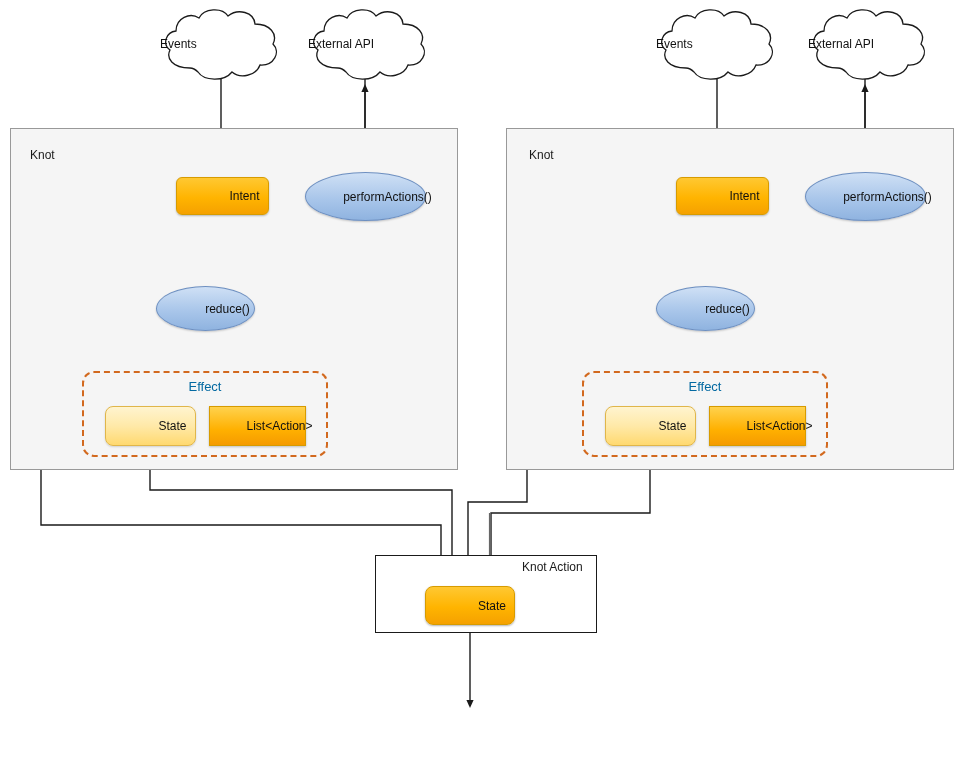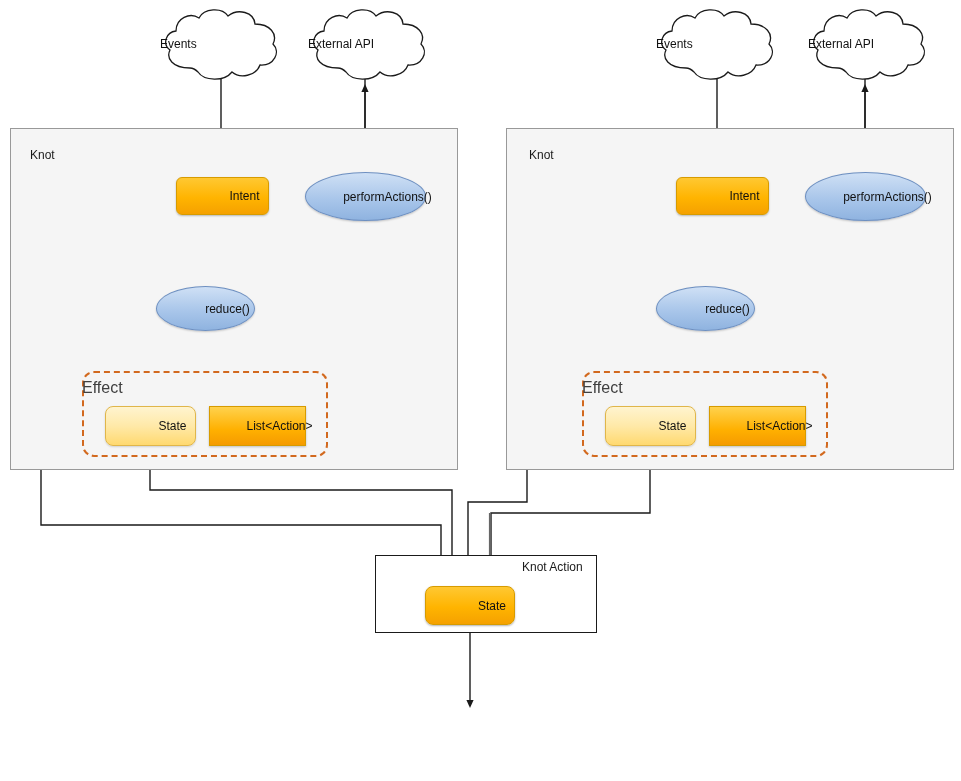--- a/index.html
+++ b/index.html
@@ -8,21 +8,21 @@
   #stage{position:relative;width:961px;height:781px;}
   svg#wires{position:absolute;left:0;top:0;width:961px;height:781px;}
 
   .panel{position:absolute;background:#f5f5f5;border:1px solid #999999;box-sizing:border-box;}
   .panel-label{position:absolute;font-size:12px;color:#1a1a1a;white-space:nowrap;}
 
   .plainbox{position:absolute;background:#ffffff;border:1px solid #1a1a1a;box-sizing:border-box;}
   .plainbox-label{position:absolute;font-size:12px;color:#1a1a1a;white-space:nowrap;}
 
   .effectbox{position:absolute;border:2.5px dashed #d2691e;border-radius:12px;box-sizing:border-box;}
-  .effect-label{position:absolute;font-size:16px;color:#404040;white-space:nowrap;}
+  .effect-label{position:absolute;font-size:13px;color:#0369a1;white-space:nowrap;text-align:center;}
 
   .node{position:absolute;display:flex;align-items:center;justify-content:center;
         font-size:12px;color:#111111;box-sizing:border-box;text-align:center;padding-left:44px;}
 
   .n-intent{background:linear-gradient(180deg,#ffc832 0%,#ffb400 55%,#f5a100 100%);
             border:1px solid #d79b00;border-radius:6px;
             box-shadow:0 1px 2px rgba(0,0,0,.25);}
   .n-statebig{background:linear-gradient(180deg,#ffc832 0%,#ffb400 55%,#f5a100 100%);
             border:1px solid #d79b00;border-radius:8px;
             box-shadow:0 1px 2px rgba(0,0,0,.3);}

